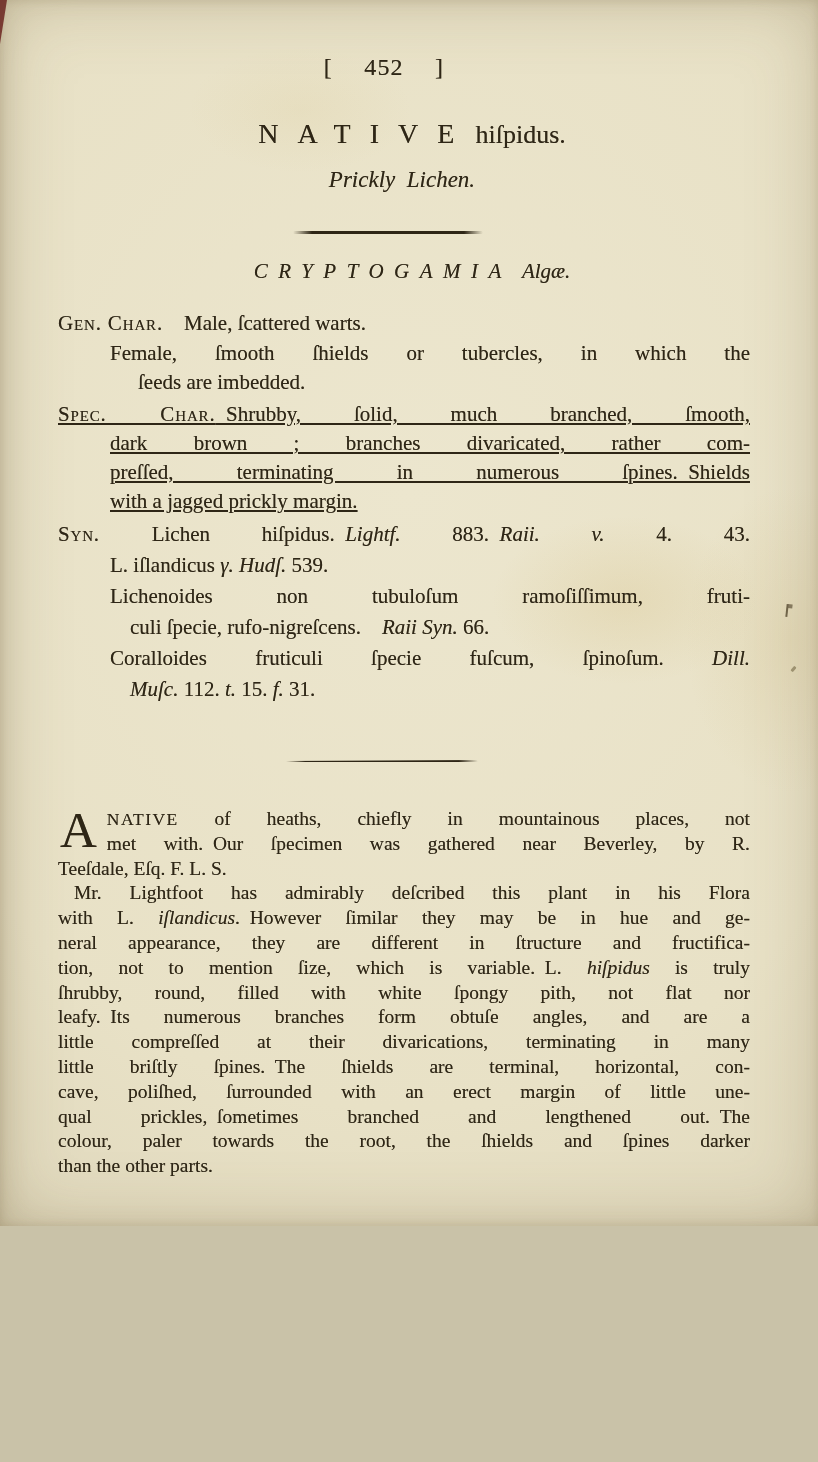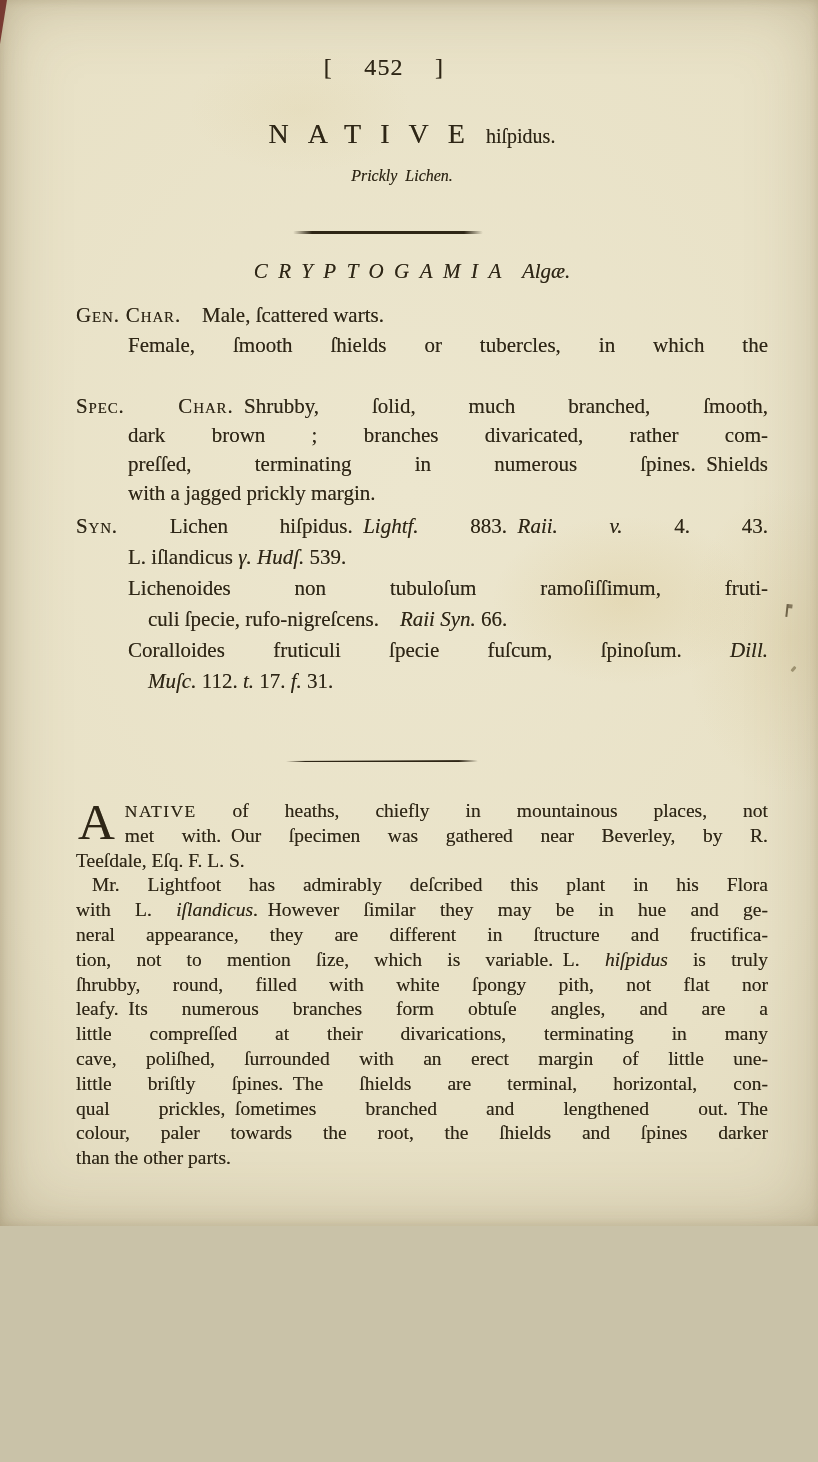--- a/index.html
+++ b/index.html
@@ -12,48 +12,48 @@
     background:
       radial-gradient(190px 120px at 625px 600px, rgba(198,166,84,.17), transparent 70%),
       radial-gradient(240px 150px at 430px 1330px, rgba(198,166,84,.12), transparent 70%),
       radial-gradient(160px 90px at 300px 110px, rgba(205,180,110,.10), transparent 70%),
       radial-gradient(150px 220px at 790px 640px, rgba(190,160,85,.14), transparent 70%),
       radial-gradient(120% 92% at 50% 40%, #ece6ce 0%, #e8e1c6 55%, #ded6ba 85%, #d2c9a8 100%);
     box-shadow: inset 0 0 70px rgba(110,90,50,.26), inset 8px 0 30px -10px rgba(100,80,45,.22), inset 0 0 8px rgba(110,90,50,.15);
   }
   .abs{position:absolute;}
   .center{left:66px;width:692px;text-align:center;}
-  .col{left:76px;width:692px;}
+  .col{left:58px;width:692px;margin-top:8px;}
   .line{min-height:1em;}
   .fill{text-align:justify;text-align-last:justify;}
   .it{font-style:italic;}
   .sc{font-variant:small-caps;letter-spacing:.04em;}
   .caps{font-size:.9em;letter-spacing:.08em;}
   .ind1{padding-left:52px;}
   .ind2{padding-left:80px;}
   .ind2b{padding-left:72px;}
   .indent-first{text-indent:16px;}
   .txt{text-shadow:0 0 .5px rgba(46,38,22,.55);}
 
   .pagenum{top:54px;font-size:24px;word-spacing:1em;transform:translateX(-28px);letter-spacing:.05em;}
   .title-line{top:118px;font-size:28px;}
   .genus{letter-spacing:.68em;}
-  .species{font-size:20px;margin-left:2px;}
-  .common{top:167px;font-size:16px;font-style:italic;word-spacing:.25em;transform:translateX(-10px);}
+  .species{font-size:26px;margin-left:2px;}
+  .common{top:167px;font-size:23px;font-style:italic;word-spacing:.25em;transform:translateX(-10px);}
   .rule{background:linear-gradient(90deg, transparent 0%, #2e2616 10%, #2e2616 90%, transparent 100%);}
   .rule1{top:231px;left:293px;width:190px;height:3px;border-radius:2px;}
   .rule2{top:760px;left:286px;width:192px;height:3px;border-radius:2px;
          clip-path:polygon(0 30%,100% 0,100% 70%,0 70%);}
   .class-line{top:259px;font-size:21px;font-style:italic;}
   .order{letter-spacing:.5em;}
   .group{margin-left:10px;}
 
   .section{font-size:21px;}
   .gen{top:301px;line-height:29.5px;}
-  .spec{top:392px;line-height:29px;}
+  .spec{top:392px;line-height:29px;text-decoration:underline;}
   .syn{top:511px;line-height:31px;}
 
   .paras{top:799px;font-size:19.5px;line-height:24.8px;}
   .dropcap{float:left;font-size:51px;line-height:42px;padding:2px 10px 0 2px;font-weight:400;}
 
   
   .corner-stain{left:0;top:0;width:7px;height:44px;background:#6b2420;clip-path:polygon(0 0,100% 0,0 100%);opacity:.85;}
   .pen-flag{left:786px;top:604px;width:2px;height:13px;background:#55492f;transform:rotate(6deg);opacity:.8;}
   .pen-flag::before{content:"";position:absolute;left:1px;top:0;width:5px;height:4px;background:#55492f;opacity:.8;}
   .pen-speck{left:792px;top:666px;width:3px;height:6px;background:#6a5c3a;transform:rotate(40deg);opacity:.55;border-radius:1px;}
@@ -76,56 +76,57 @@
 
   <div class="abs rule rule1"></div>
 
   <div class="abs center class-line txt">
     <span class="order">CRYPTOGAMIA</span><span class="group">Algæ.</span>
   </div>
 
   <div class="abs col section gen txt">
     <div class="line"><span class="sc">Gen. Char.</span><span> Male, ſcattered warts.</span></div>
     <div class="line fill ind1"><span>Female, ſmooth ſhields or tubercles, in which the</span></div>
+    <div class="line ind2"><span>ſeeds are imbedded.</span></div>
   </div>
 
   <div class="abs col section spec txt">
     <div class="line fill"><span class="sc">Spec. Char.</span><span> Shrubby, ſolid, much branched, ſmooth,</span></div>
     <div class="line fill ind1"><span>dark brown ; branches divaricated, rather com-</span></div>
     <div class="line fill ind1"><span>preſſed, terminating in numerous ſpines. Shields</span></div>
     <div class="line ind1"><span>with a jagged prickly margin.</span></div>
   </div>
 
   <div class="abs col section syn txt">
     <div class="line fill"><span class="sc">Syn.</span><span> Lichen hiſpidus. </span><span class="it">Lightf.</span><span> 883. </span><span class="it">Raii.</span><span> </span><span class="it">v.</span><span> 4. 43.</span></div>
     <div class="line ind1"><span>L. iſlandicus </span><span class="it">γ.</span><span> </span><span class="it">Hudſ.</span><span> 539.</span></div>
     <div class="line fill ind1"><span>Lichenoides non tubuloſum ramoſiſſimum, fruti-</span></div>
     <div class="line ind2b"><span>culi ſpecie, rufo-nigreſcens.  </span><span class="it">Raii Syn.</span><span> 66.</span></div>
     <div class="line fill ind1"><span>Coralloides fruticuli ſpecie fuſcum, ſpinoſum. </span><span class="it">Dill.</span></div>
-    <div class="line ind2b"><span class="it">Muſc.</span><span> 112. </span><span class="it">t.</span><span> 17. </span><span class="it">f.</span><span> 31.</span></div>
+    <div class="line ind2b"><span class="it">Muſc.</span><span> 112. </span><span class="it">t.</span><span> 15. </span><span class="it">f.</span><span> 31.</span></div>
   </div>
 
   <div class="abs rule rule2"></div>
 
   <div class="abs col paras txt">
     <div>
       <div class="line fill"><span class="dropcap">A</span><span><span class="caps">NATIVE</span><span> of heaths, chiefly in mountainous places, not</span></span></div>
       <div class="line fill"><span>met with. Our ſpecimen was gathered near Beverley, by R.</span></div>
       <div class="line"><span>Teeſdale, Eſq. F. L. S.</span></div>
     </div>
     <div>
       <div class="line fill indent-first"><span>Mr. Lightfoot has admirably deſcribed this plant in his Flora</span></div>
       <div class="line fill"><span>with L. </span><span class="it">iſlandicus</span><span>. However ſimilar they may be in hue and ge-</span></div>
       <div class="line fill"><span>neral appearance, they are different in ſtructure and fructifica-</span></div>
       <div class="line fill"><span>tion, not to mention ſize, which is variable. L. </span><span class="it">hiſpidus</span><span> is truly</span></div>
       <div class="line fill"><span>ſhrubby, round, filled with white ſpongy pith, not flat nor</span></div>
       <div class="line fill"><span>leafy. Its numerous branches form obtuſe angles, and are a</span></div>
       <div class="line fill"><span>little compreſſed at their divarications, terminating in many</span></div>
+      <div class="line fill"><span>little briſtly ſpines. The ſhields are terminal, horizontal, con-</span></div>
       <div class="line fill"><span>cave, poliſhed, ſurrounded with an erect margin of little une-</span></div>
-      <div class="line fill"><span>little briſtly ſpines. The ſhields are terminal, horizontal, con-</span></div>
       <div class="line fill"><span>qual prickles, ſometimes branched and lengthened out. The</span></div>
       <div class="line fill"><span>colour, paler towards the root, the ſhields and ſpines darker</span></div>
       <div class="line"><span>than the other parts.</span></div>
     </div>
   </div>
 
   <div class="abs pen-flag"></div>
   <div class="abs pen-speck"></div>
   <div class="abs pen-slash"></div>
 

